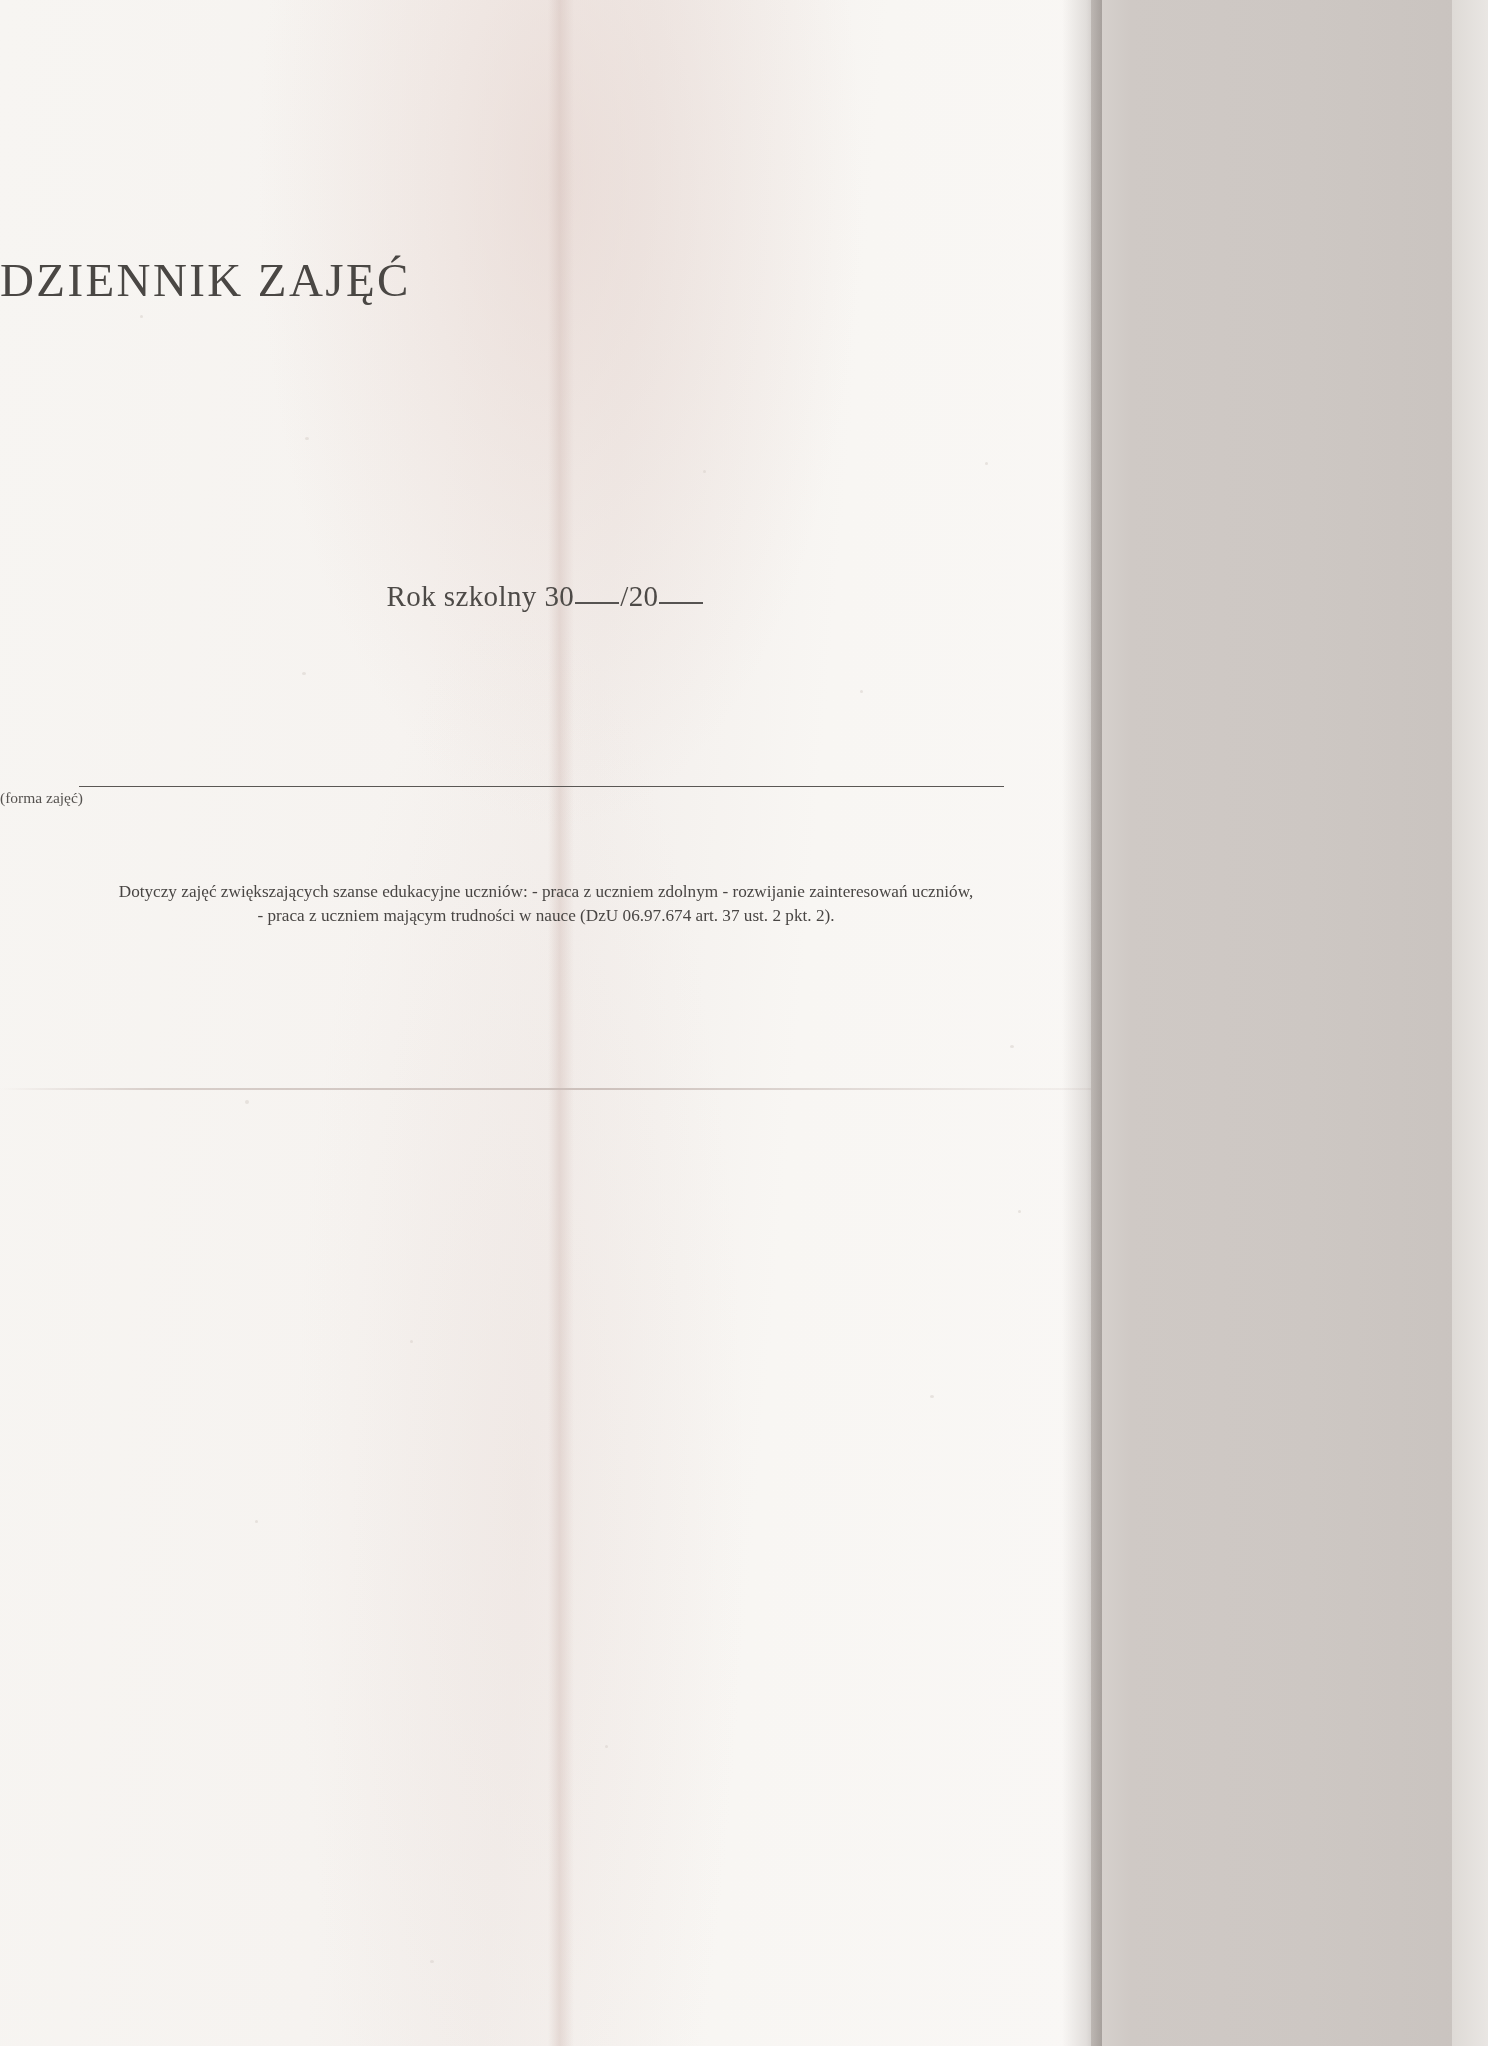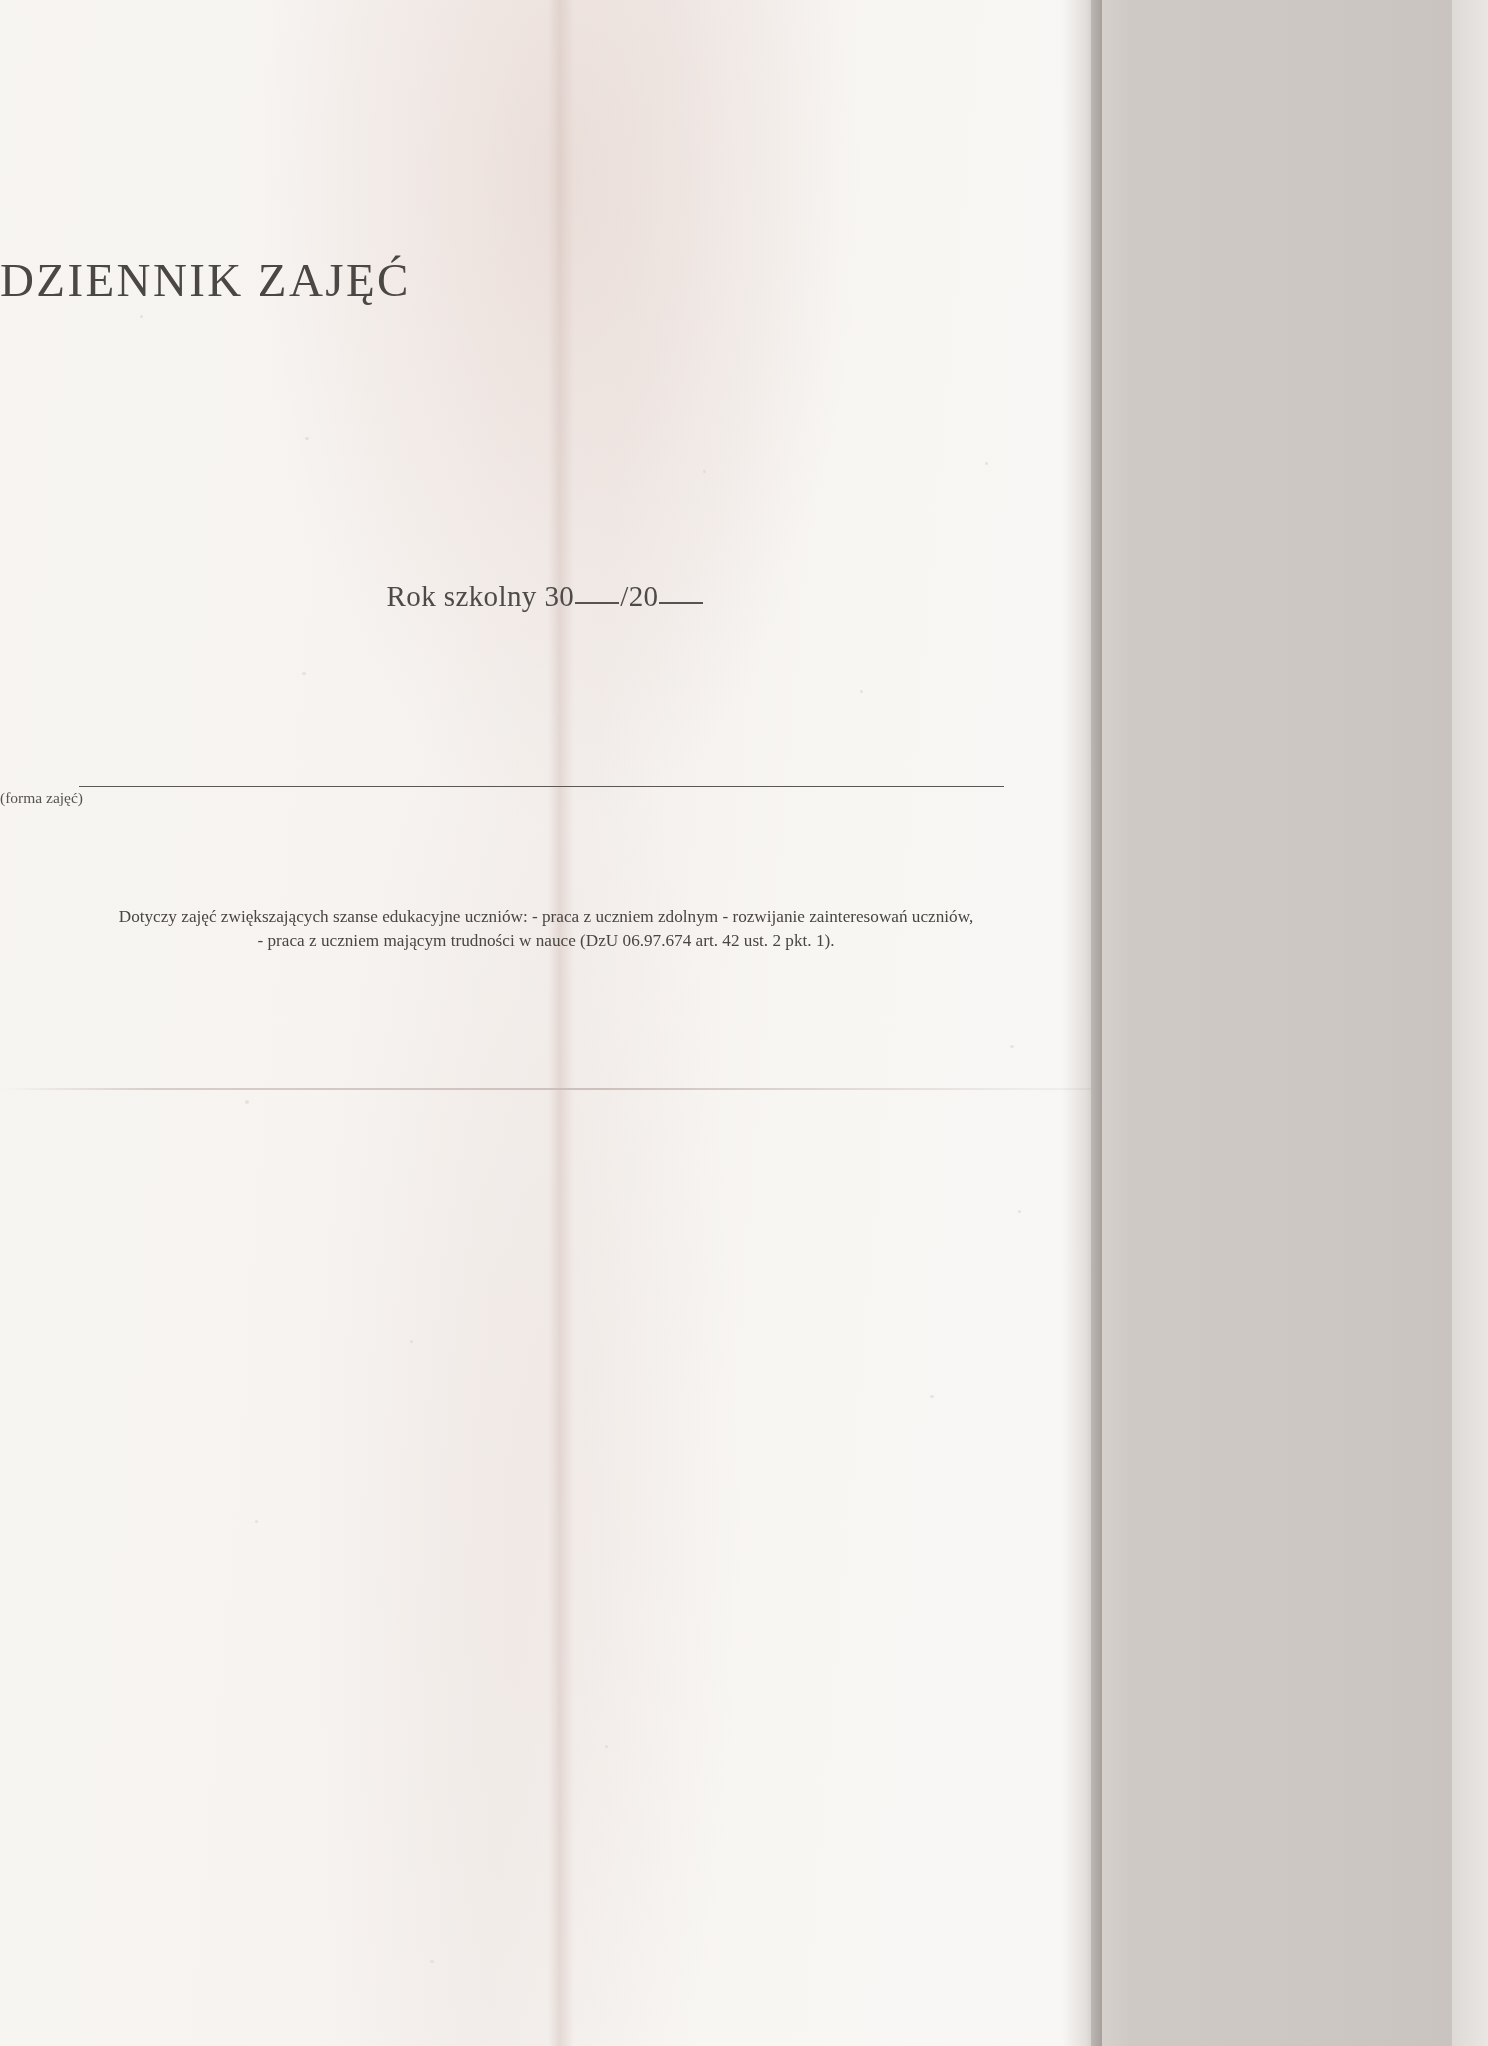--- a/index.html
+++ b/index.html
@@ -138,21 +138,21 @@
     position: absolute;
     top: 789px;
     left: 0;
     width: 1091px;
     font-size: 15.5px;
     color: #55524f;
   }
 
   .note {
     position: absolute;
-    top: 905px;
+    top: 880px;
     left: 56px;
     width: 980px;
     text-align: center;
     font-size: 17.2px;
     line-height: 1.38;
     color: #484543;
   }
 
   
   .soft { filter: blur(0.25px); }
@@ -188,21 +188,21 @@
 
     <div class="school-year soft">
       <span>Rok szkolny 30</span><span class="blank"></span><span>/20</span><span class="blank"></span>
     </div>
 
     <div class="form-line"></div>
     <div class="form-caption soft">(forma zajęć)</div>
 
     <div class="note soft">
       <div>Dotyczy zajęć zwiększających szanse edukacyjne uczniów: - praca z uczniem zdolnym - rozwijanie zainteresowań uczniów,</div>
-      <div>- praca z uczniem mającym trudności w nauce (DzU 06.97.674 art. 42 ust. 2 pkt. 1).</div>
+      <div>- praca z uczniem mającym trudności w nauce (DzU 06.97.674 art. 37 ust. 2 pkt. 2).</div>
     </div>
 
   </div>
 
   <div class="gutter"></div>
   <div class="gutter-shadow"></div>
   <div class="gutter-edge"></div>
 
 </div>
 

